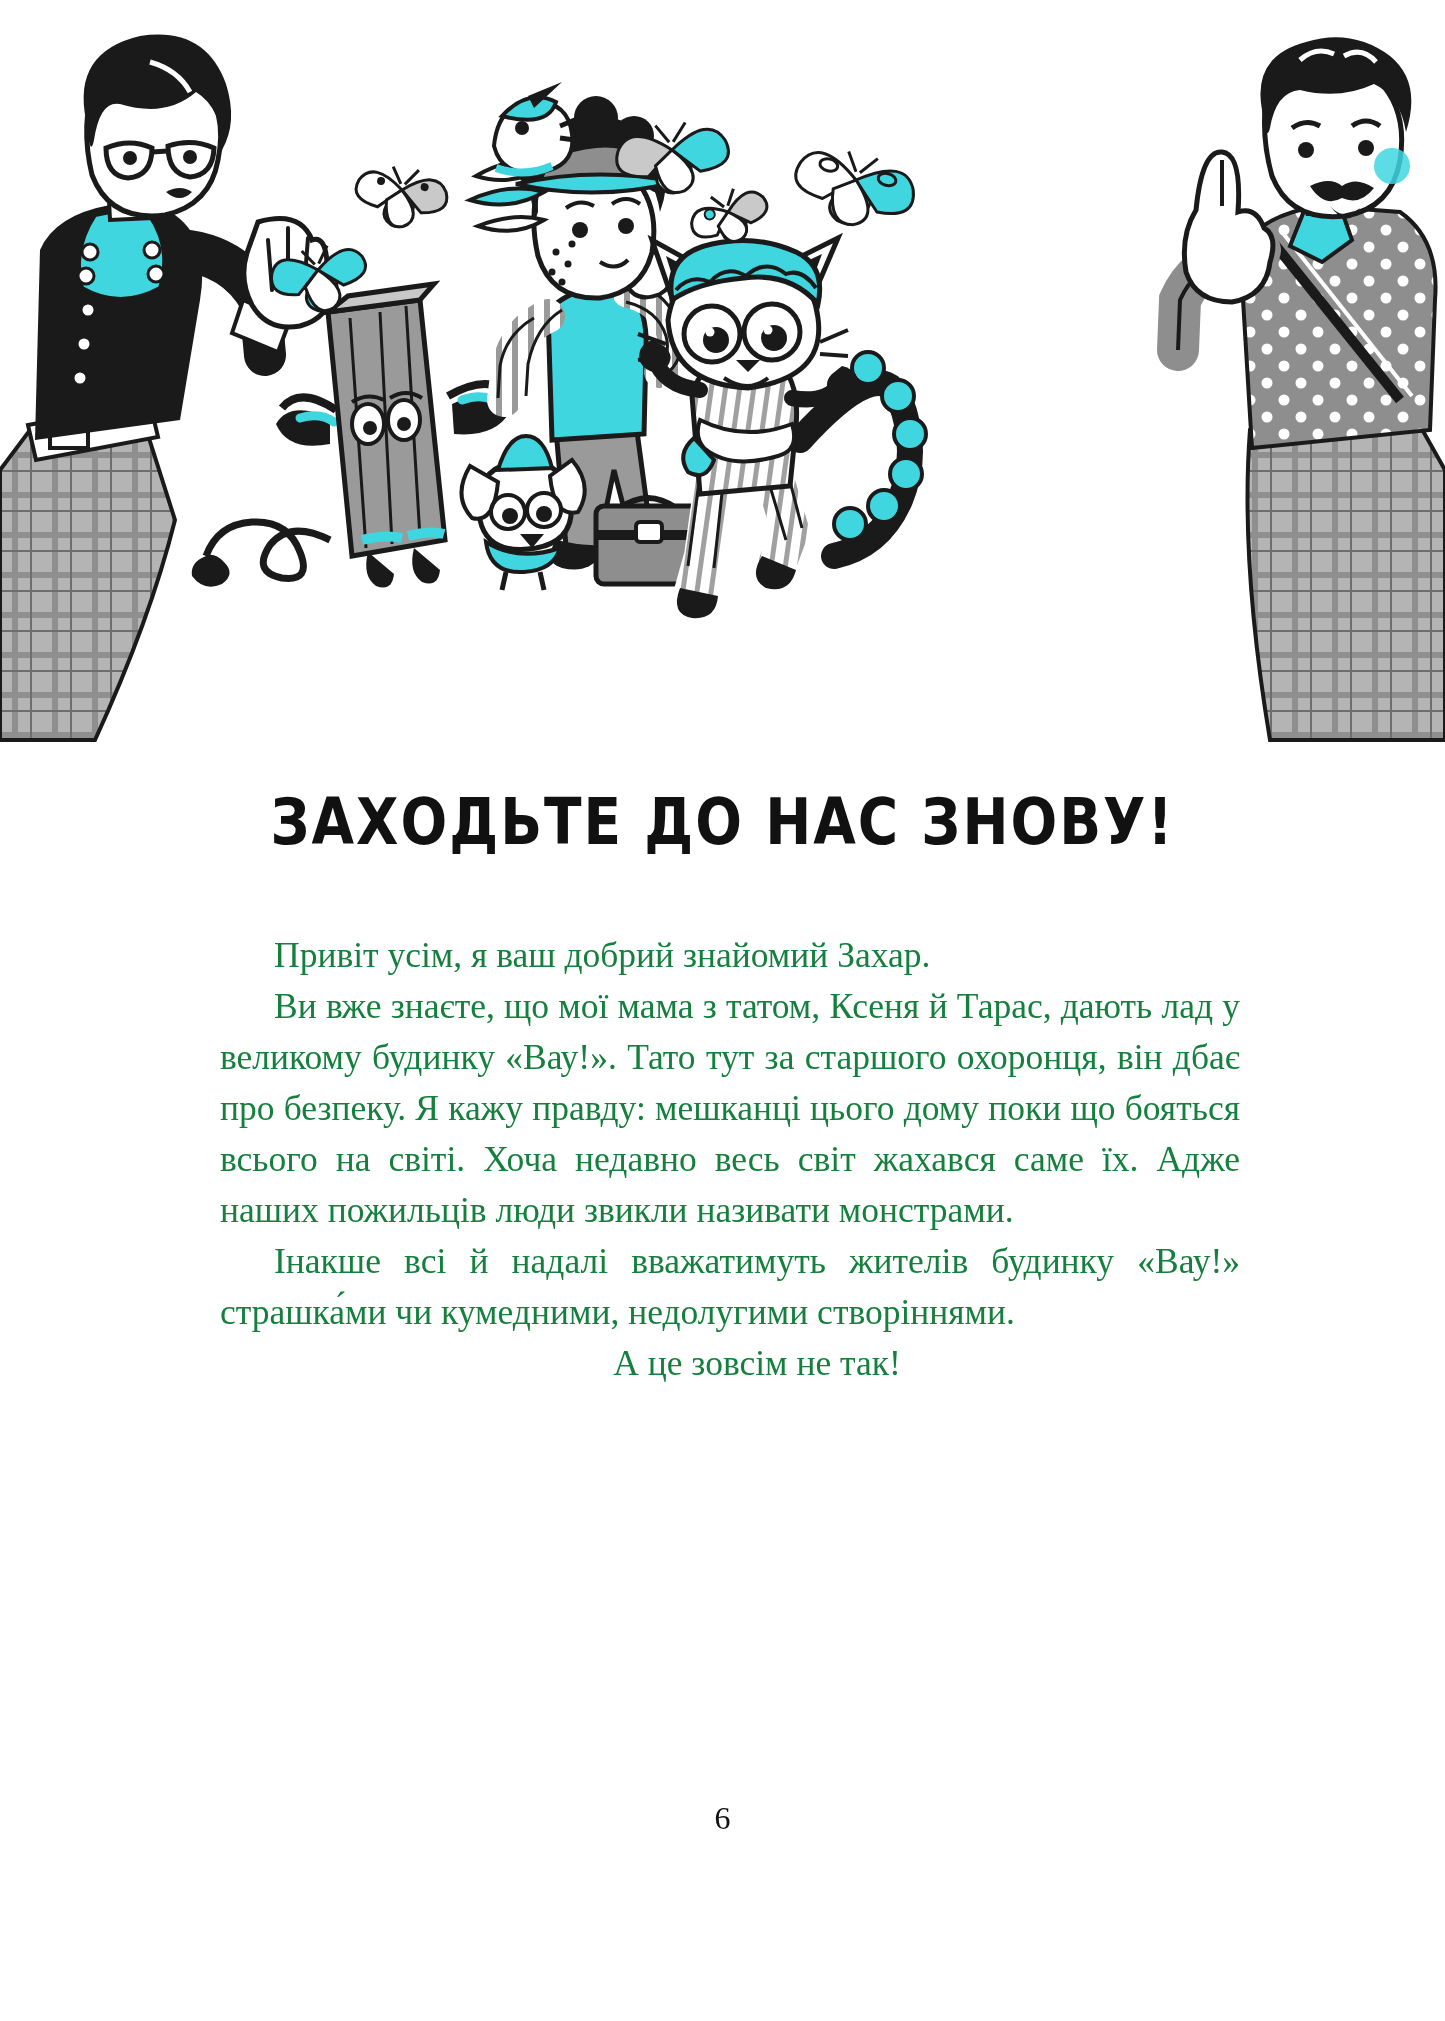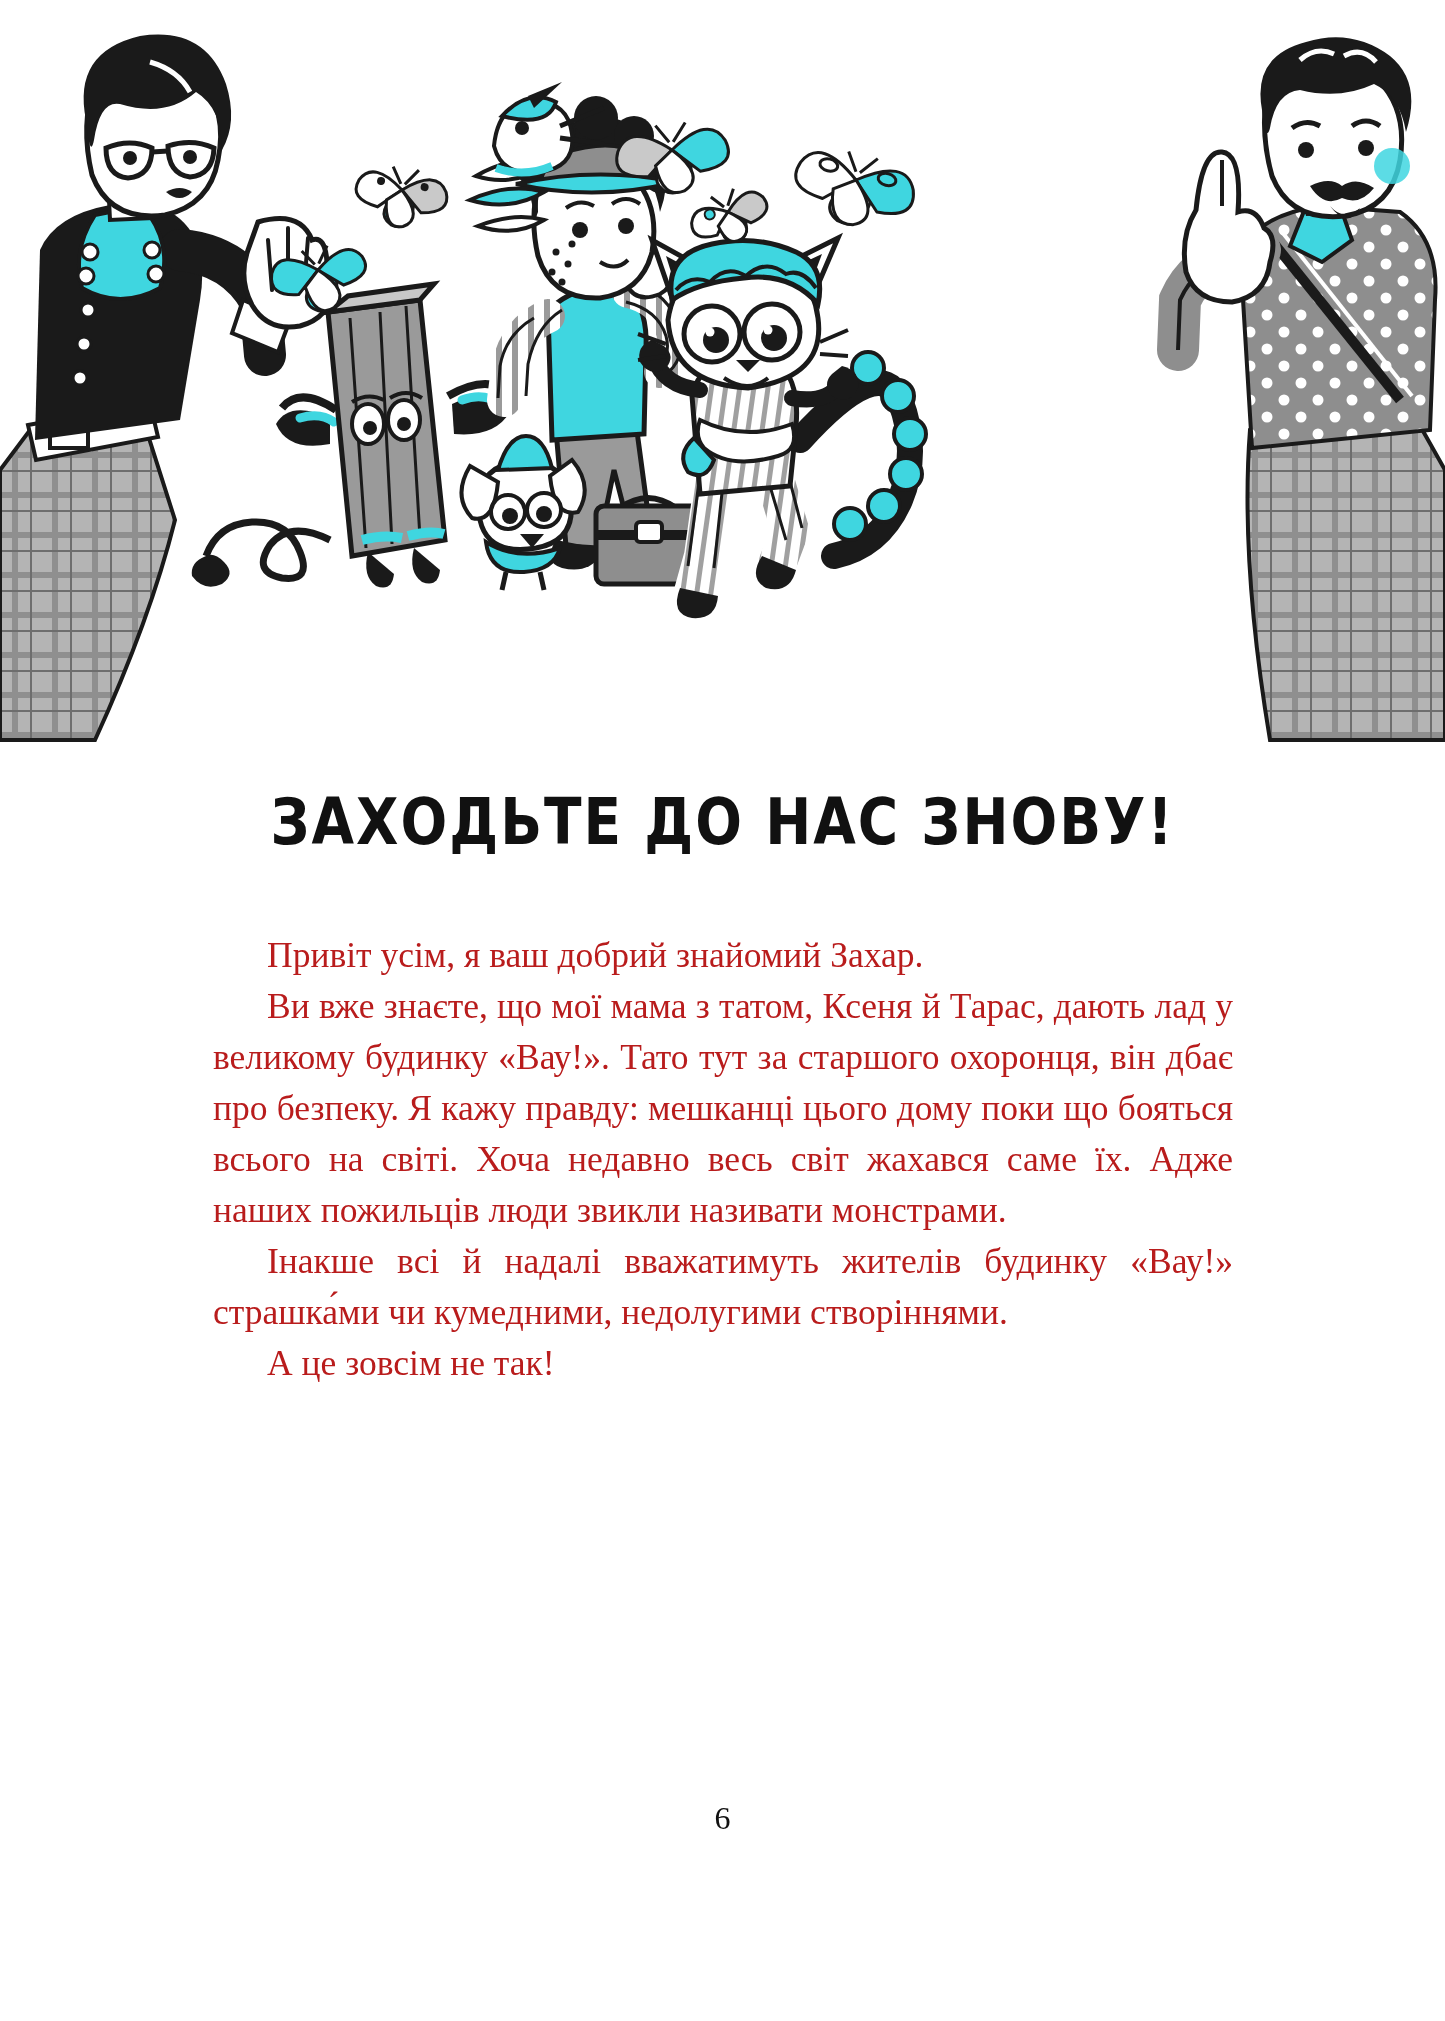--- a/index.html
+++ b/index.html
@@ -39,34 +39,34 @@
     font-size: 55px;
     letter-spacing: 2px;
     color: #111111;
     transform: scaleY(1.15);
   }
 
   
   .body-text {
     position: absolute;
     top: 930px;
-    left: 213px;
+    left: 220px;
     width: 1020px;
     font-size: 35.5px;
     line-height: 51px;
     text-align: justify;
     text-justify: inter-word;
-    color: #b91c1c;
+    color: #15803d;
   }
   .body-text p {
     margin: 0;
     text-indent: 54px;
   }
   .body-text p.last-line {
-    text-align: left;
+    text-align: center;
   }
 
   
   .page-number {
     position: absolute;
     top: 1800px;
     left: 0;
     width: 1445px;
     text-align: center;
     font-size: 32px;

